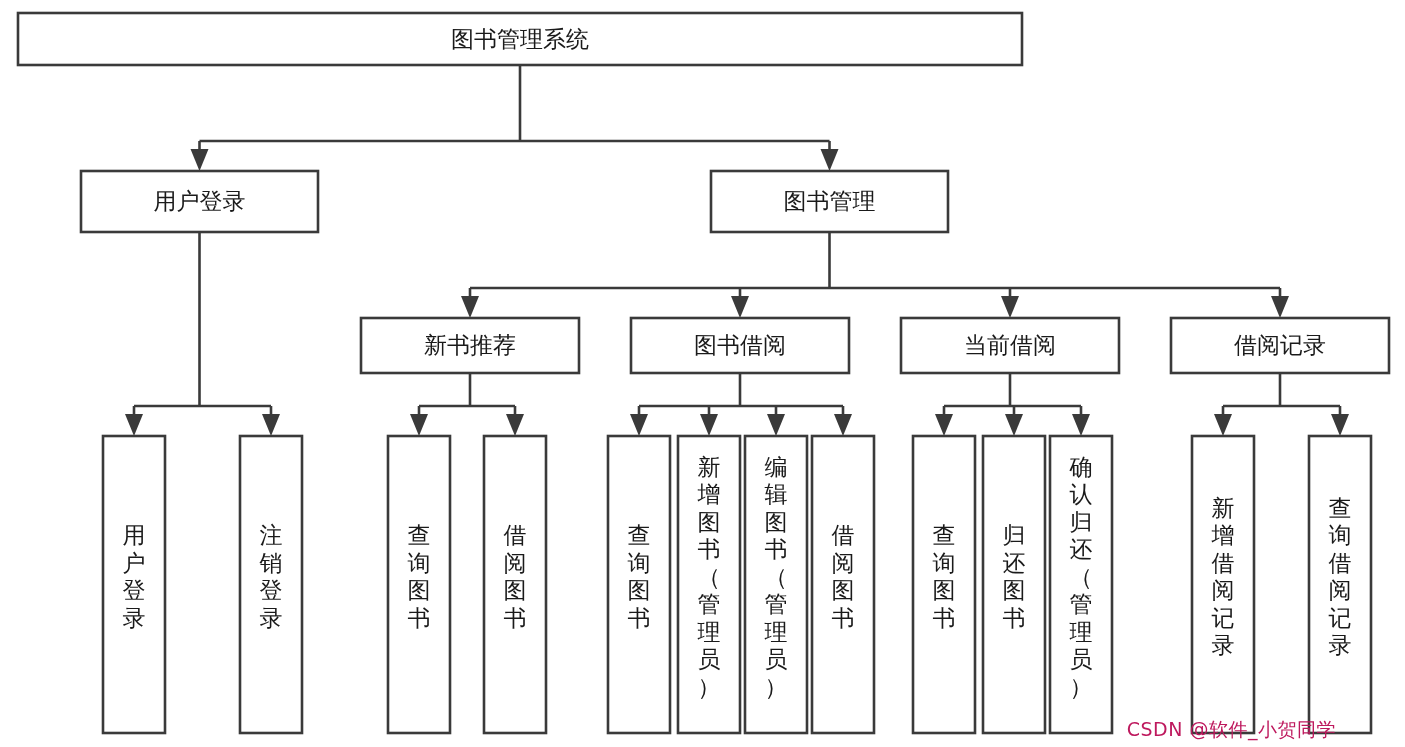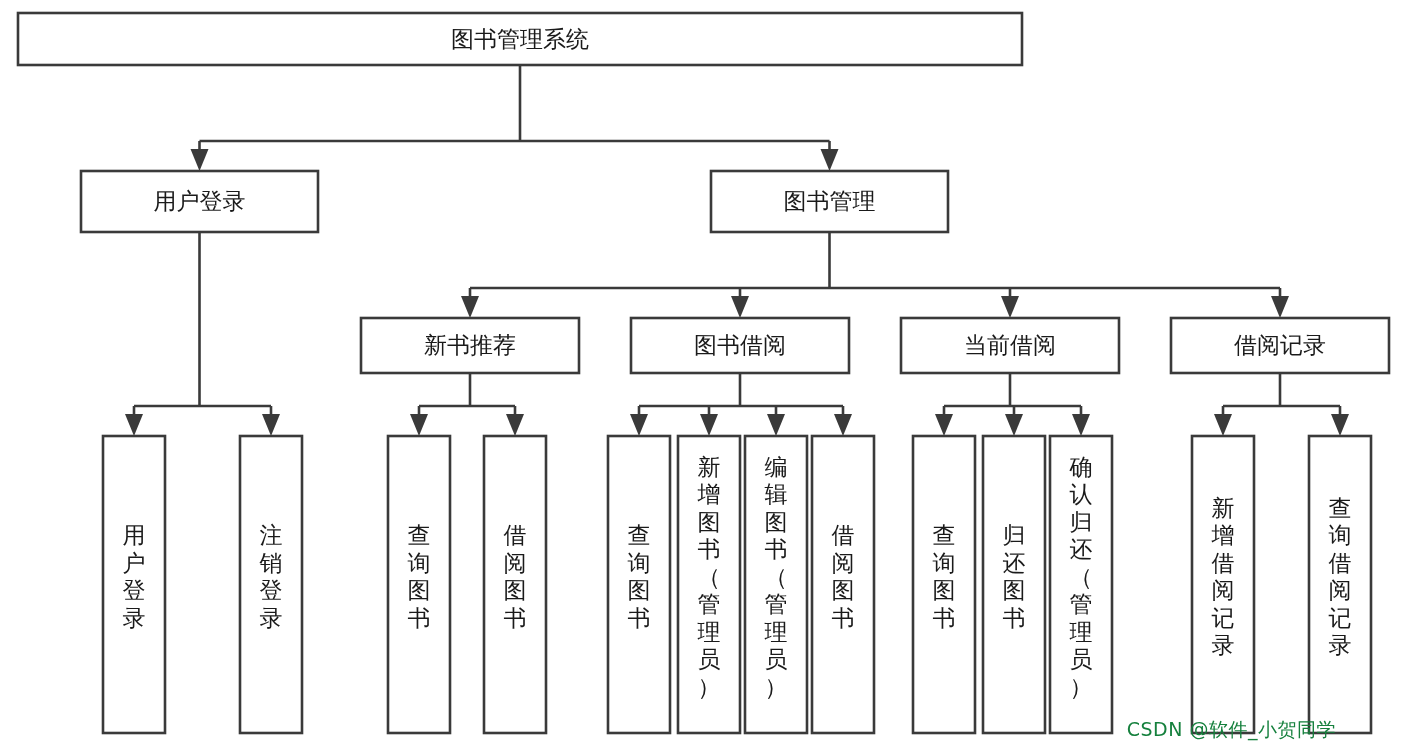--- a/index.html
+++ b/index.html
@@ -53,21 +53,21 @@
     fill: #1a1a1a;
     font-size: 23px;
     text-anchor: middle;
   }
   .watermark {
     position: absolute;
     right: 8px;
     bottom: 4px;
     font-family: "DejaVu Sans", "Liberation Sans", sans-serif;
     font-size: 19px;
-    color: #15803d;
+    color: #be185d;
     white-space: nowrap;
     letter-spacing: 0.5px;
   }
 </style>
 </head>
 <body>
 
 <div id="diagram-root">
   <svg class="flow" viewBox="0 0 1405 747">
     <g id="connector-layer">

